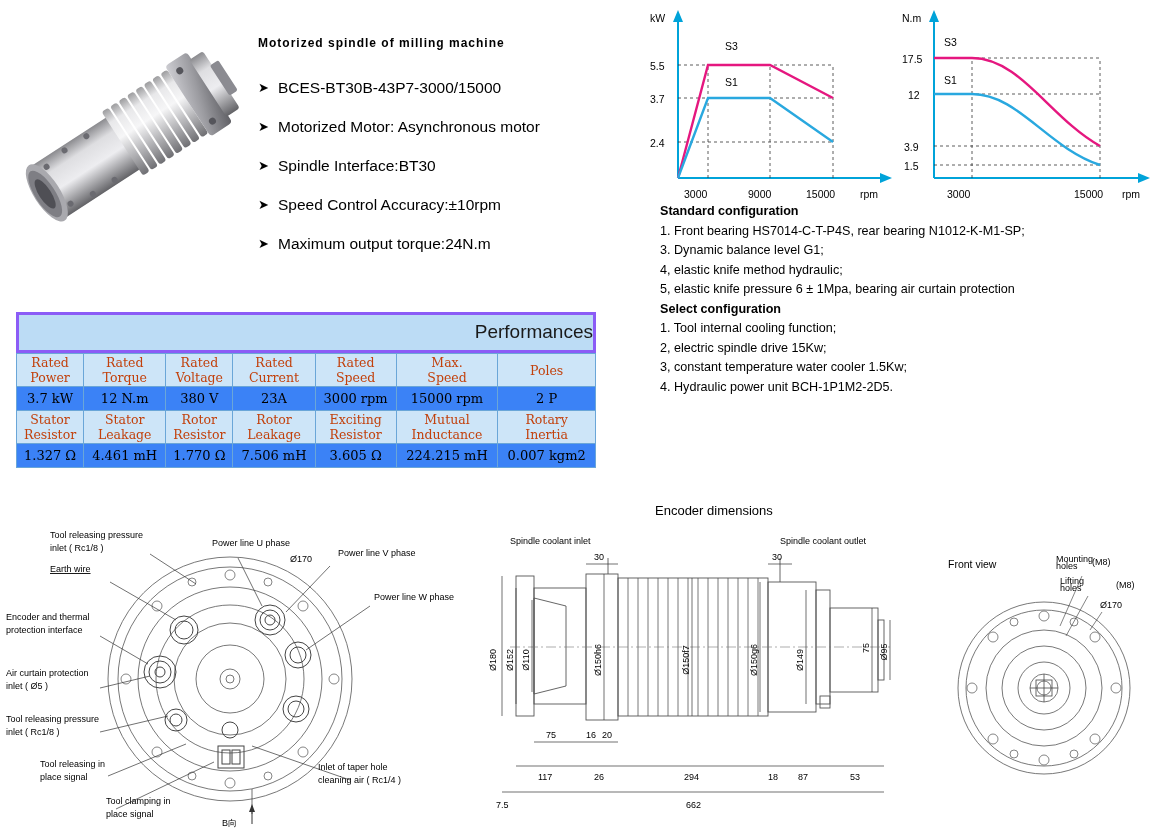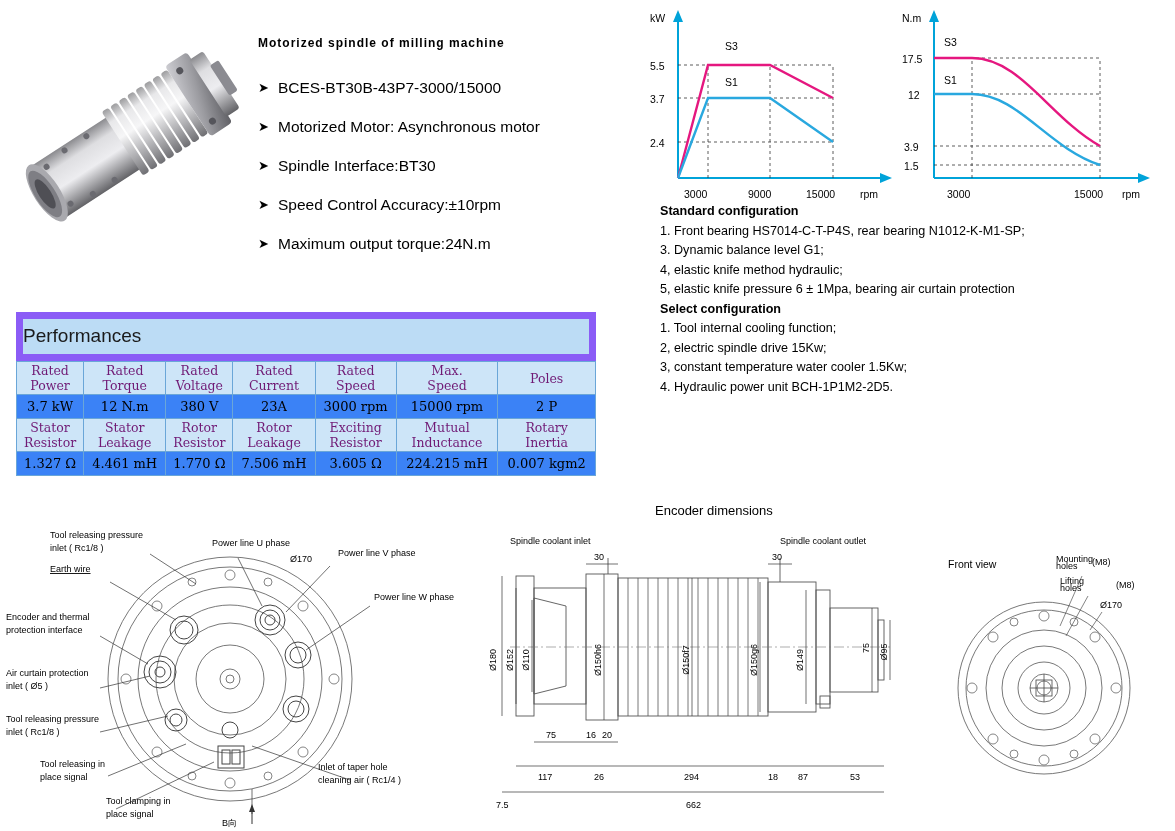--- a/index.html
+++ b/index.html
@@ -24,30 +24,30 @@
     font-size:15.5px;
   }
   .bullet .arrow{
     width:20px;flex:0 0 20px;color:#000;font-size:13px;line-height:20px;
   }
   .bullet .txt{line-height:20px;}
 
   
   #perf-wrap{left:16px;top:312px;width:580px;}
   #perf-title{
-    background:#bcdcf5;border:7px solid #8b5cf6;
-    text-align:left;font-size:19px;padding:6px 0 7px;color:#1a1a1a;
+    background:#bcdcf5;border:3px solid #8b5cf6;
+    text-align:right;font-size:19px;padding:6px 0 7px;color:#1a1a1a;
   }
   table.perf{border-collapse:collapse;width:100%;}
   table.perf td{
     border:1px solid #6aa6d8;text-align:center;
     font-family:"DejaVu Serif", serif;font-size:12.5px;
     height:21px;padding:1px 2px;
   }
-  table.perf td.hdr{background:#cde5f8;color:#701a75;line-height:15px;}
+  table.perf td.hdr{background:#cde5f8;color:#c2410c;line-height:15px;}
   table.perf td.val{background:#3b82f6;font-size:13px;}
 
   
   #chart1{left:648px;top:8px;width:250px;height:195px;}
   #chart2{left:900px;top:8px;width:262px;height:195px;}
 
   
   #config-block{left:660px;top:202px;width:500px;font-size:12.6px;line-height:19.5px;}
   #config-block .b{font-weight:bold;}
 

